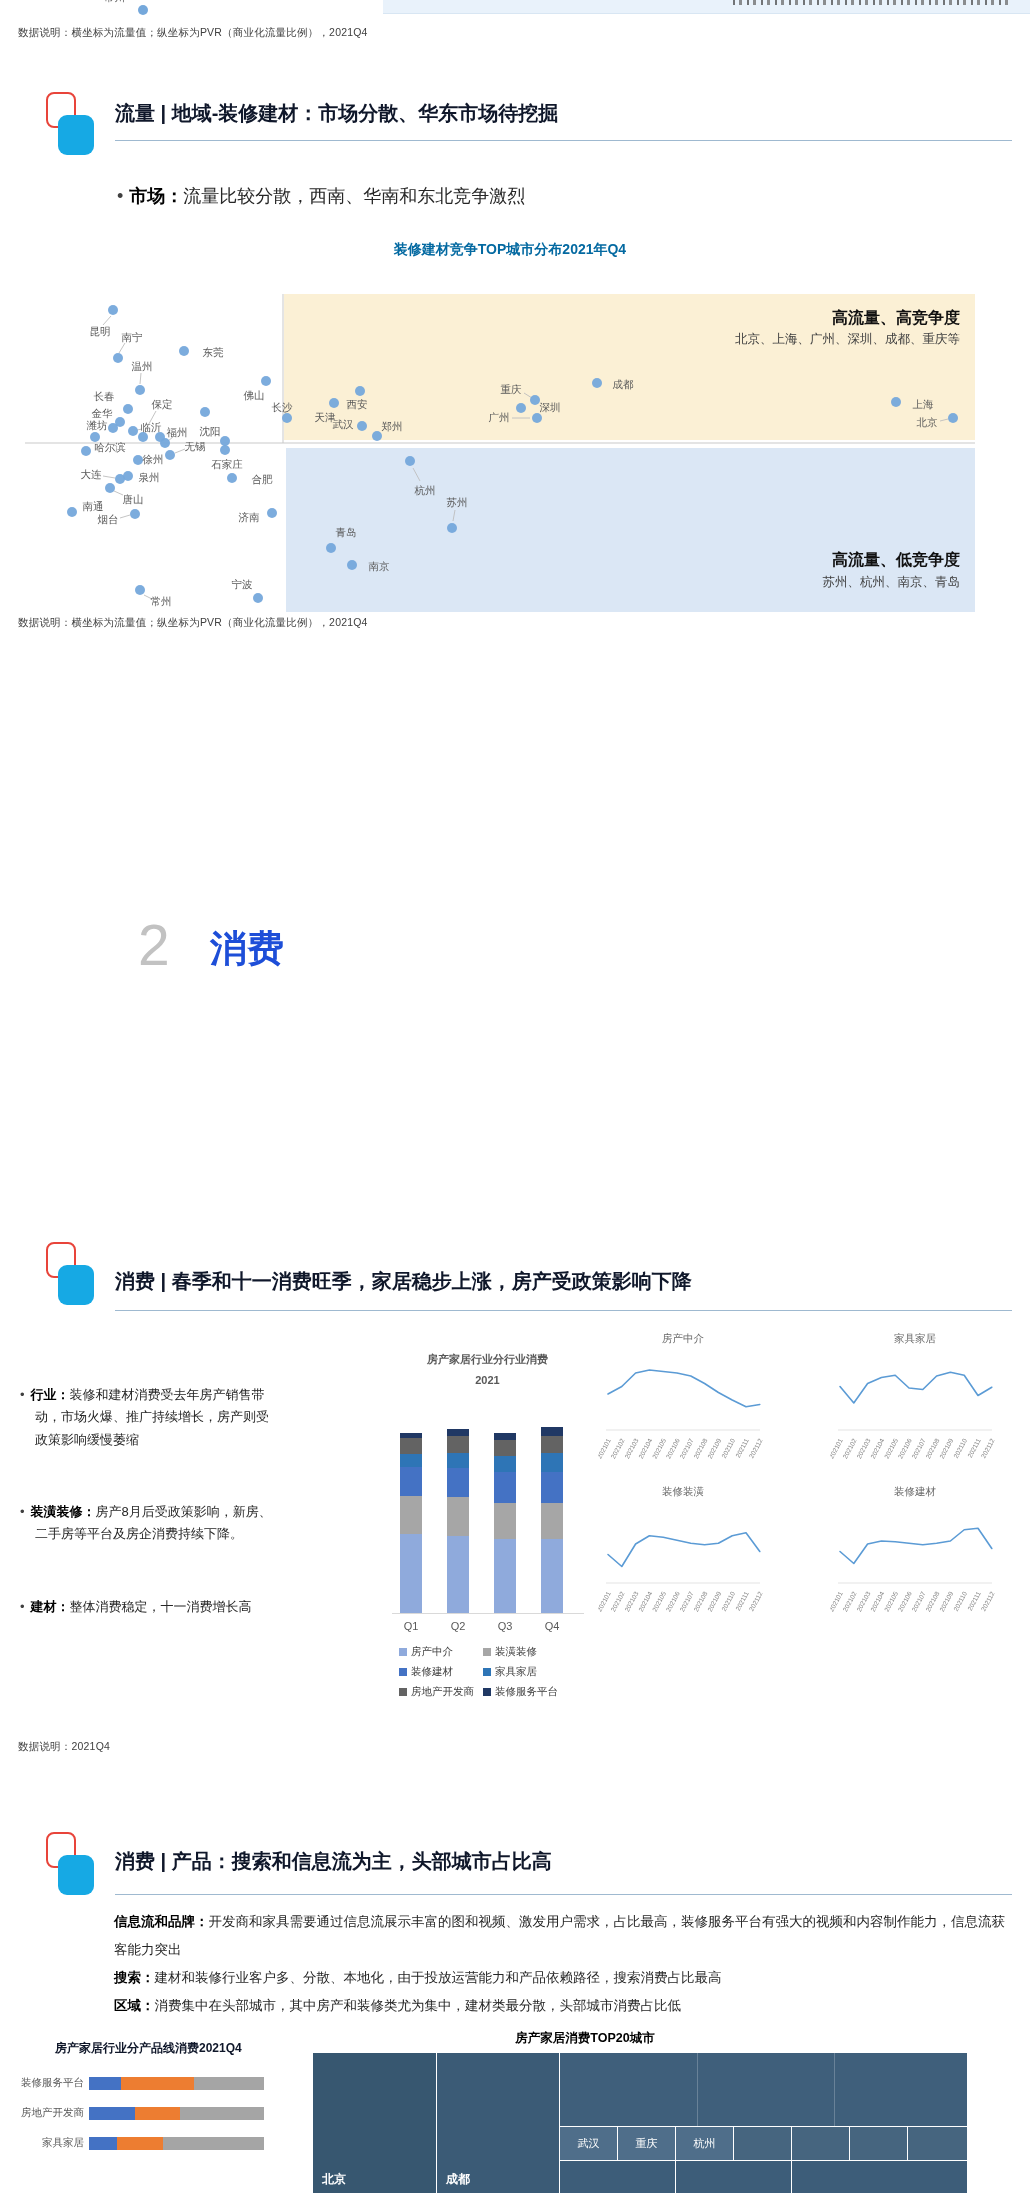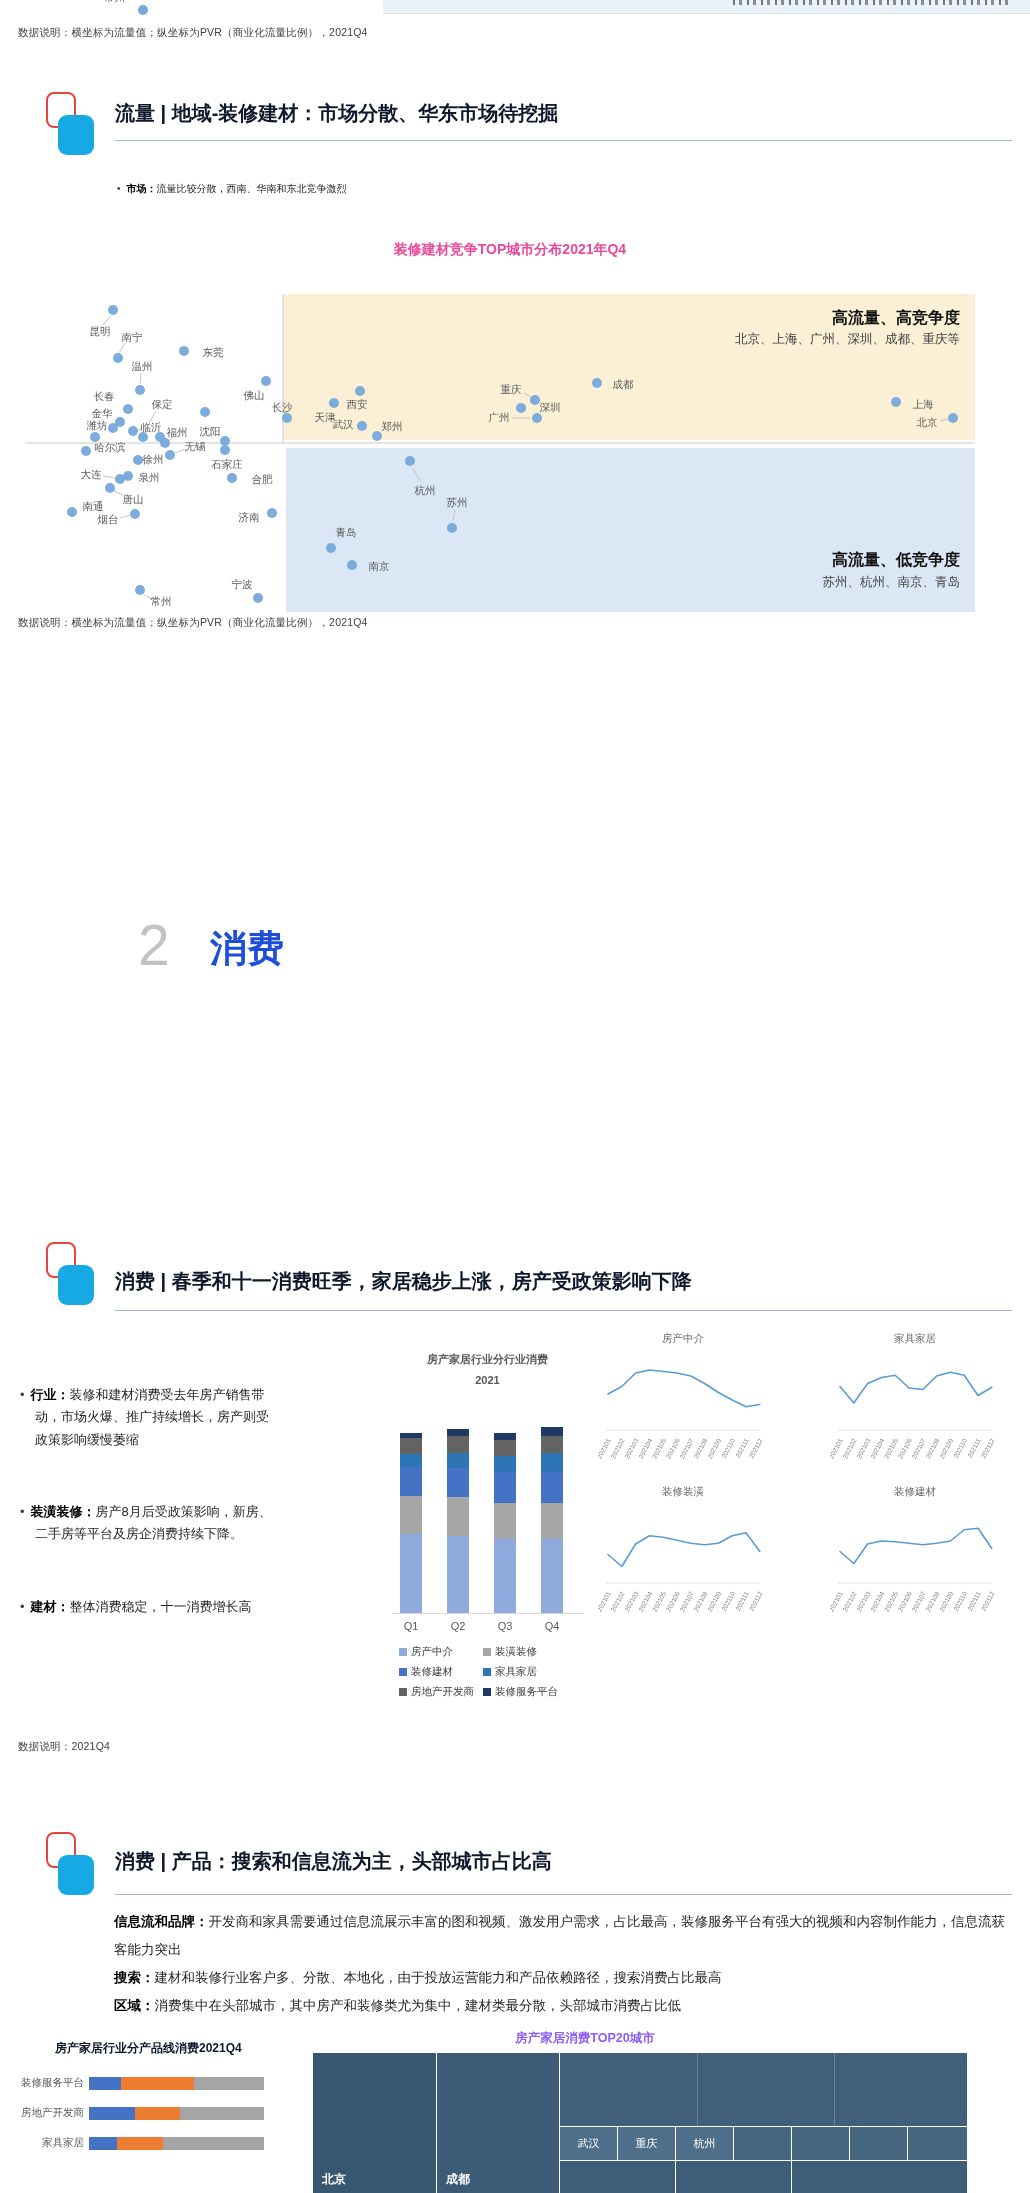--- a/index.html
+++ b/index.html
@@ -7,25 +7,25 @@
         font-family:"Liberation Sans","DejaVu Sans",sans-serif;color:#1a1a1a;}
   .abs{position:absolute;}
   .note{position:absolute;left:18px;font-size:10.5px;color:#404040;letter-spacing:0.2px;}
   
   .hicon{position:absolute;width:52px;height:68px;}
   .hicon .red{position:absolute;left:2px;top:2px;width:26px;height:32px;border:2.5px solid #E8443A;border-radius:8px;background:#fff;}
   .hicon .blue{position:absolute;left:14px;top:25px;width:36px;height:40px;border-radius:9px;background:#16A9E4;}
   .sec-title{position:absolute;left:115px;font-size:20px;font-weight:bold;color:#0f172a;white-space:nowrap;}
   .sec-rule{position:absolute;left:115px;width:897px;height:1px;background:#9FB9D0;}
   
-  .bullet{font-size:10px;line-height:1.95;color:#262626;padding-left:15px;text-indent:-15px;}
+  .bullet{font-size:18px;line-height:1.95;color:#262626;padding-left:15px;text-indent:-15px;}
   .bullet .dot{color:#404040;margin-right:6px;}
   .bullet b{color:#000;}
   .u{text-decoration:underline;text-underline-offset:2px;}
-  .chart-title{position:absolute;font-weight:bold;font-size:14px;color:#ec4899;text-align:center;}
+  .chart-title{position:absolute;font-weight:bold;font-size:14px;color:#0369a1;text-align:center;}
   
   .top-strip{position:absolute;left:383px;top:0;width:647px;height:13px;background:#E9F2FB;border-bottom:1px solid #D8E6F3;}
   .strip-marks{position:absolute;left:350px;top:0;width:278px;height:5px;opacity:.75;
     background:repeating-linear-gradient(90deg,#4a4a4a 0 2px,transparent 2px 6px,#6a6a6a 6px 9px,transparent 9px 14px);}
   .top-city{position:absolute;left:104px;top:-9px;font-size:10.5px;color:#595959;}
   .top-dot{position:absolute;left:138px;top:5px;width:10px;height:10px;border-radius:50%;background:#75A8DB;}
   
   .div-num{position:absolute;left:138px;top:912px;font-size:57px;color:#C2C2C2;font-weight:300;}
   .div-label{position:absolute;left:210px;top:924px;font-size:37px;font-weight:bold;color:#1d4ed8;}
   
@@ -41,21 +41,21 @@
   .mini{position:absolute;width:170px;}
   .mini-title{text-align:center;font-size:10.5px;color:#696969;margin-bottom:2px;}
   
   .p-par{font-size:13.5px;line-height:28px;color:#262626;}
   .p-par b{color:#000;}
   .pl-title{position:absolute;left:55px;top:2040px;font-size:12px;font-weight:bold;color:#0f172a;}
   .p-rows{position:absolute;left:18px;top:2068px;width:280px;}
   .p-row{display:flex;align-items:center;height:30px;}
   .p-row .lab{width:66px;text-align:right;font-size:10.5px;color:#595959;margin-right:5px;flex:0 0 auto;}
   .p-row .track{width:175px;height:13px;display:flex;}
-  .tm-title{position:absolute;left:310px;top:2030px;width:550px;text-align:center;font-size:12.5px;font-weight:bold;color:#8b5cf6;}
+  .tm-title{position:absolute;left:310px;top:2030px;width:550px;text-align:center;font-size:12.5px;font-weight:bold;color:#000000;}
   .treemap{position:absolute;left:313px;top:2053px;width:654px;height:150px;background:#fff;}
   .tm-cell{position:absolute;}
   .tm-lab{position:absolute;color:#fff;font-size:12px;font-weight:bold;}
   .tm-lab-sm{position:absolute;width:100%;text-align:center;top:9px;color:#fff;font-size:11px;}
 </style>
 </head>
 <body>
 
 <div class="page">
 

